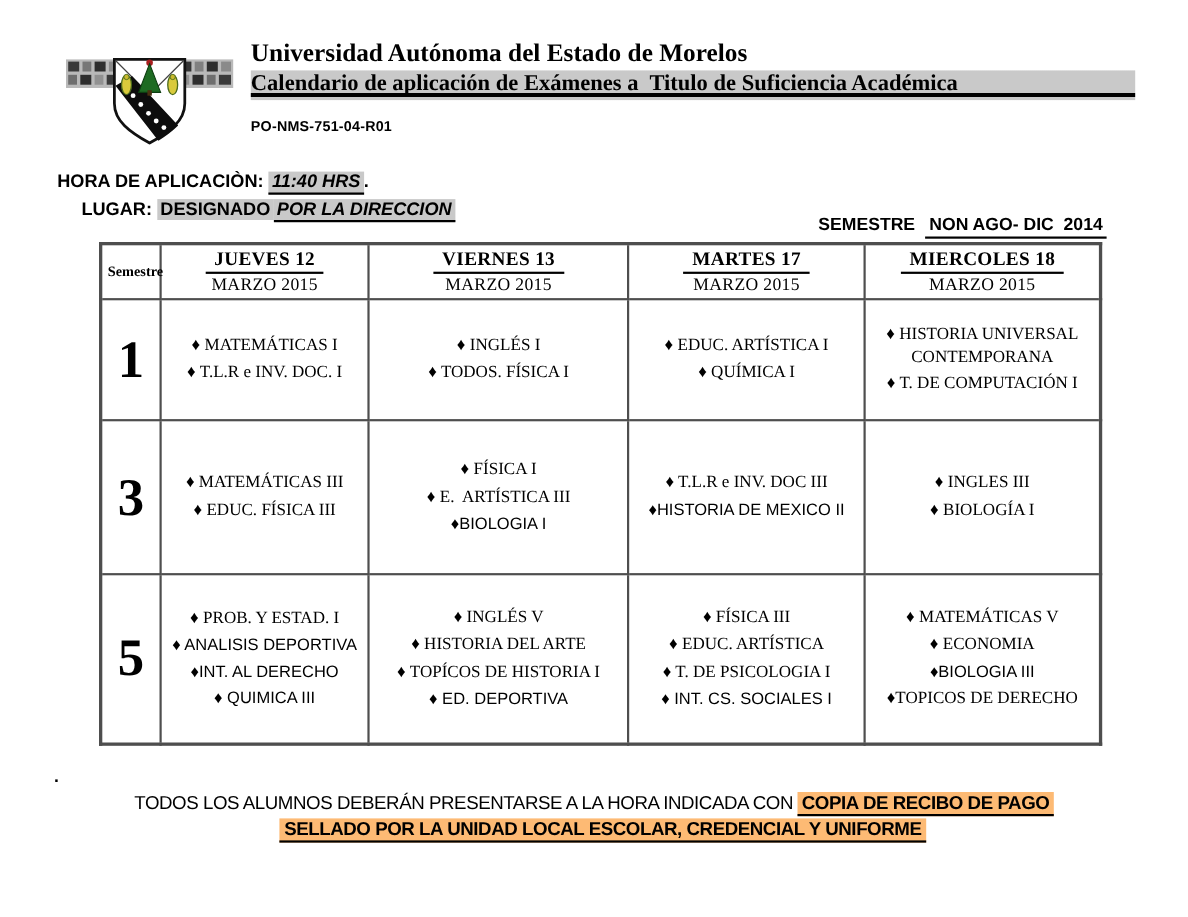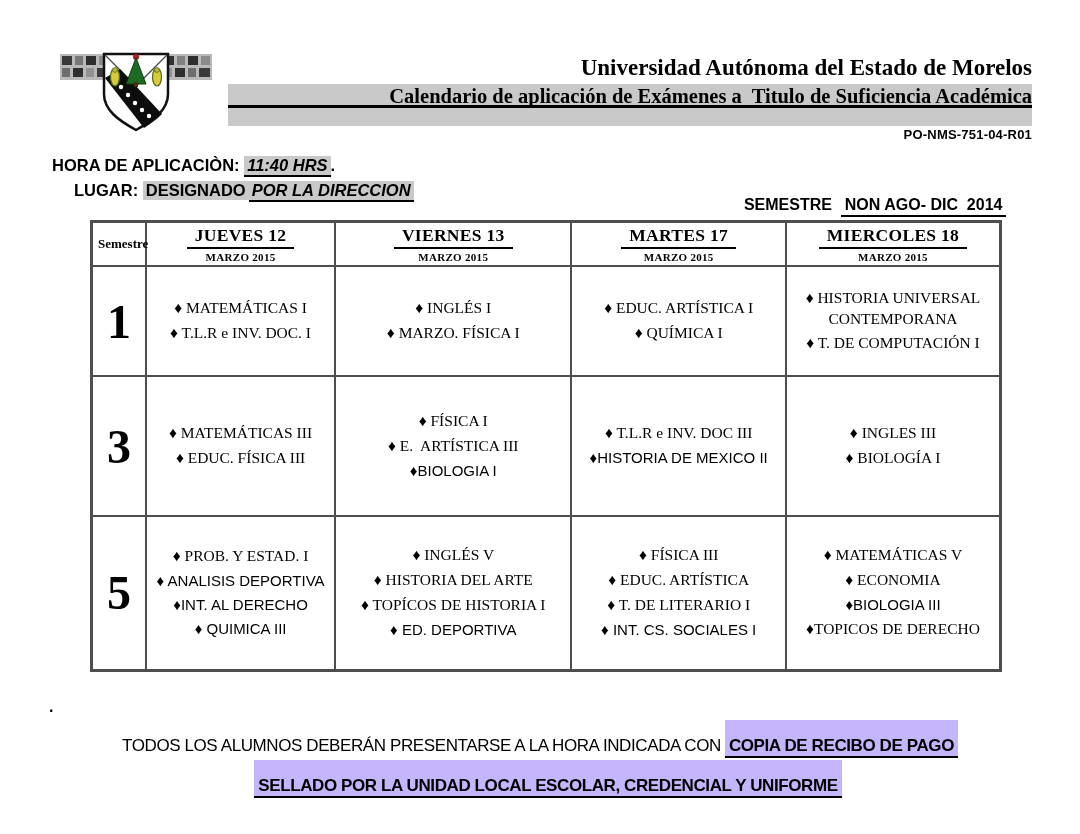--- a/index.html
+++ b/index.html
@@ -4,29 +4,29 @@
 <style>
   * { margin:0; padding:0; box-sizing:border-box; }
   html,body { background:#fff; }
   body{
     width:1080px; height:834px; position:relative;
     font-family:"Liberation Serif", serif; color:#000; overflow:hidden;
   }
 
   
   .logo-wrap{ position:absolute; left:58px; top:44px; width:156px; height:96px; }
-  .head-text{ position:absolute; left:228px; top:54px; width:804px; text-align:right; }
+  .head-text{ position:absolute; left:228px; top:34px; width:804px; text-align:left; }
   .university{ font-size:23px; font-weight:bold; line-height:27px; }
   .school{ font-size:15.5px; font-weight:bold; line-height:21px; }
   .title-bar{
-    margin-top:3px; height:42px; line-height:24px;
+    margin-top:3px; height:27px; line-height:24px;
     background:linear-gradient(to bottom,#c9c9c9 0, #c9c9c9 21px, #000 21px, #000 24px, #c9c9c9 24px, #c9c9c9 27px);
     font-size:20.5px; font-weight:bold; white-space:pre;
   }
-  .doc-code{ font-family:"Liberation Sans",sans-serif; font-size:13px; font-weight:bold; margin-top:1px; letter-spacing:0.2px;}
+  .doc-code{ font-family:"Liberation Sans",sans-serif; font-size:13px; font-weight:bold; margin-top:16px; letter-spacing:0.2px;}
 
   
   .info{ position:absolute; left:52px; top:156px; font-family:"Liberation Sans",sans-serif; font-weight:bold; font-size:16.5px; }
   .info .row2{ margin-top:4px; padding-left:22px; }
   .hl{ background:#c9c9c9; display:inline-block; padding:0 3px; }
   .hl-u{ border-bottom:2.5px solid #000; }
   .ital{ font-style:italic; }
   .semestre-line{
     position:absolute; left:735px; top:178px; font-family:"Liberation Sans",sans-serif;
     font-weight:bold; font-size:16px; white-space:pre;
@@ -38,36 +38,36 @@
     position:absolute; left:90px; top:220px; width:912px; height:448px;
     border-collapse:collapse; table-layout:fixed; text-align:center;
   }
   table.cal th, table.cal td{ border:2px solid #4e4e4e; vertical-align:middle; padding:2px 5px; }
   table.cal{ border:3px solid #4e4e4e; }
   th.corner{ font-size:13px; font-weight:bold; }
   th.day-h .day{
     display:inline-block; font-size:17.5px; font-weight:bold;
     border-bottom:2.5px solid #000; padding:0 8px 1px 8px; letter-spacing:0.3px;
   }
-  th.day-h .month{ font-size:11px; font-weight:bold; margin-top:2px; letter-spacing:0.3px;text-align:center;}
+  th.day-h .month{ font-size:16px; font-weight:normal; margin-top:2px; letter-spacing:0.3px;text-align:center;}
   td.sem{ font-size:48px; font-weight:bold; }
   .it{ white-space:pre-wrap; margin:4px 0; line-height:1.35; }
   .it.serif{ font-family:"Liberation Serif",serif; font-size:15.5px; }
   .it.sans{ font-family:"Liberation Sans",sans-serif; font-size:15px; }
 
   
   .stray-dot{ position:absolute; left:49px; top:698px; font-size:16px; font-family:"Liberation Sans",sans-serif; font-weight:bold;}
   .footer{
     position:absolute; left:0; top:720px; width:1080px; text-align:center;
     font-family:"Liberation Sans",sans-serif; font-size:17px; letter-spacing:-0.4px; line-height:19px;
   }
   .footer .fline{ margin-bottom:2px; }
   .footer .fhl{
-    background:#c4b5fd; font-weight:bold; display:inline-block;
-    border-bottom:2.5px solid #000; padding:16px 4px 1px 4px; margin-left:4px;
+    background:#fdba74; font-weight:bold; display:inline-block;
+    border-bottom:2.5px solid #000; padding:0 4px 1px 4px; margin-left:4px;
   }
   .footer .fhl2{ margin-left:16px; }
 </style>
 </head>
 <body>
 
 <div class="logo-wrap">
   <svg width="156" height="96" viewBox="0 0 156 96">
 
     <g>
@@ -159,21 +159,21 @@
     </thead>
   <tbody id="cal-body">
       <tr style="height: 110px;">
         <td class="sem">1</td>
         <td>
           <div class="it serif">♦ MATEMÁTICAS I</div>
           <div class="it serif">♦ T.L.R e INV. DOC. I</div>
         </td>
         <td>
           <div class="it serif">♦ INGLÉS I</div>
-          <div class="it serif">♦ MARZO. FÍSICA I</div>
+          <div class="it serif">♦ TODOS. FÍSICA I</div>
         </td>
         <td>
           <div class="it serif">♦ EDUC. ARTÍSTICA I</div>
           <div class="it serif">♦ QUÍMICA I</div>
         </td>
         <td>
           <div class="it serif">♦ HISTORIA UNIVERSAL CONTEMPORANA</div>
           <div class="it serif">♦ T. DE COMPUTACIÓN I</div>
         </td>
       </tr>
@@ -207,21 +207,21 @@
         </td>
         <td>
           <div class="it serif">♦ INGLÉS V</div>
           <div class="it serif">♦ HISTORIA DEL ARTE</div>
           <div class="it serif">♦ TOPÍCOS DE HISTORIA I</div>
           <div class="it sans">♦ ED. DEPORTIVA</div>
         </td>
         <td>
           <div class="it serif">♦ FÍSICA III</div>
           <div class="it serif">♦ EDUC. ARTÍSTICA</div>
-          <div class="it serif">♦ T. DE LITERARIO I</div>
+          <div class="it serif">♦ T. DE PSICOLOGIA I</div>
           <div class="it sans">♦ INT. CS. SOCIALES I</div>
         </td>
         <td>
           <div class="it serif">♦ MATEMÁTICAS V</div>
           <div class="it serif">♦ ECONOMIA</div>
           <div class="it sans">♦BIOLOGIA III</div>
           <div class="it serif">♦TOPICOS DE DERECHO</div>
         </td>
       </tr>
     </tbody>

